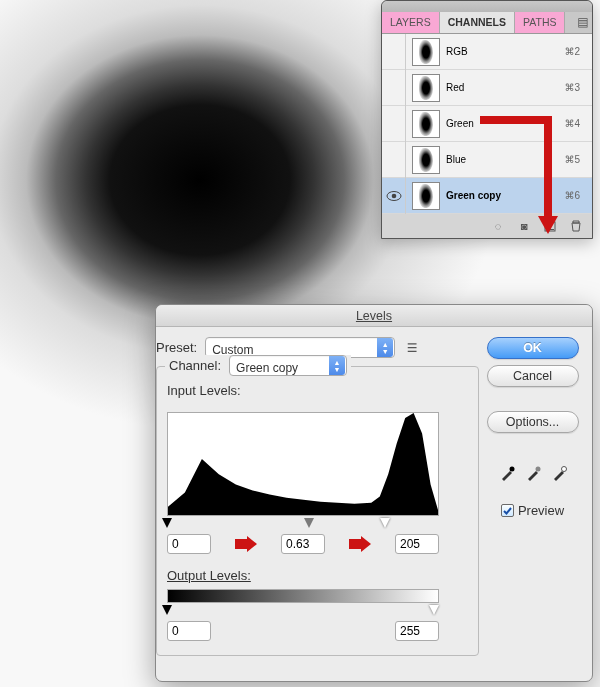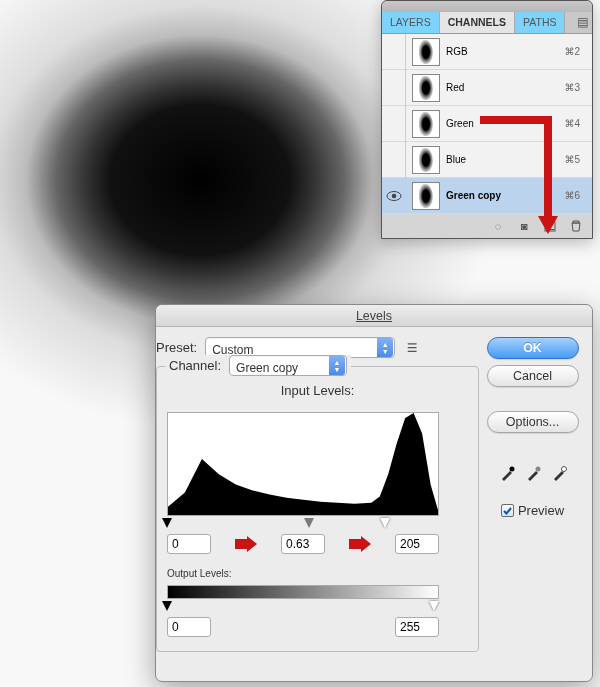--- a/index.html
+++ b/index.html
@@ -14,21 +14,21 @@
 
   
   .channels-panel {
     position: absolute; left: 381px; top: 0; width: 212px;
     background: #d5d5d5; border: 1px solid #555; border-radius: 6px 6px 0 0;
     box-shadow: 0 4px 16px rgba(0,0,0,0.25); z-index: 20;
     font-size: 11px;
   }
   .panel-titlebar { height: 11px; background: linear-gradient(#c8c8c8,#b8b8b8); border-radius: 6px 6px 0 0; display:flex; align-items:center; padding:0 4px; }
   .panel-tabs { display:flex; height:22px; background:#c8c8c8; border-bottom:1px solid #999; }
-  .panel-tab { padding:4px 8px 0 8px; font-size:10.5px; color:#555; border-right:1px solid #aaa; background:#7dd3fc; }
+  .panel-tab { padding:4px 8px 0 8px; font-size:10.5px; color:#555; border-right:1px solid #aaa; background:#f9a8d4; }
   .panel-tab.active { background:#e5e5e5; font-weight:bold; color:#333;text-align:center; }
   .panel-menu-icon { margin-left:auto; width:18px; text-align:center; color:#555; font-size:12px; padding-top:3px; }
   .channel-row { display:flex; align-items:center; height:36px; border-bottom:1px solid #d8d8d8; background:#f2f2f2; padding:0 4px 0 0; }
   .channel-row.selected { background:#bcd3ed; }
   .visibility-col { width:24px; height:36px; border-right:1px solid #ccc; display:flex; align-items:center; justify-content:center; }
   .eye { width:16px; height:12px; }
   .thumb { width:28px; height:28px; margin:0 6px; background:#fff; border:1px solid #888; display:flex; align-items:center; justify-content:center; }
   .thumb-inner { width:14px; height:24px; background: radial-gradient(ellipse at center, #000 0%, #000 35%, #888 55%, #fff 80%); border-radius:30% 70% 60% 50%; }
   .channel-name { flex:1; font-size:10px; }
   .channel-name.bold { font-weight:bold; }
@@ -56,21 +56,21 @@
   .group-label { background:#ececec; padding:0 4px; position:absolute; top:-9px; left:8px; font-size:13px; }
   .histogram { margin-top:14px; width:272px; height:104px; border:1px solid #aaa; background:#fff; position:relative; overflow:hidden; }
   .slider-track { margin-top:2px; width:272px; height:12px; position:relative; }
   .slider-handle { position:absolute; top:0; width:0; height:0; border-left:5px solid transparent; border-right:5px solid transparent; }
   .slider-handle.black { border-top:10px solid #000; }
   .slider-handle.gray  { border-top:10px solid #7a7a7a; }
   .slider-handle.white { border-top:10px solid #fff; filter:drop-shadow(0 0 1px #555); }
   .level-inputs { display:flex; justify-content:space-between; margin-top:4px; width:272px; align-items:center; }
   .num-input { width:44px; height:20px; background:#fff; border:1px solid #aaa; border-radius:3px; text-align:left; padding:1px 4px; font-size:12px; }
   .red-arrow-small { color:#d00; }
-  .output-label { margin-top:14px; font-size:10px; }
+  .output-label { margin-top:14px; font-size:13px;text-decoration:underline; }
   .gradient-bar { width:272px; height:14px; margin-top:6px; border:1px solid #aaa; background:linear-gradient(to right,#000,#fff); }
 
   .mac-button { width:92px; height:22px; border:1px solid #a7a7a7; border-radius:11px; background:linear-gradient(#fff,#e4e4e4); font-size:12.5px; display:flex; align-items:center; justify-content:center; box-shadow:0 1px 1px rgba(0,0,0,0.1); }
   .mac-button.primary { background:linear-gradient(#a6d0fd,#459bf7); color:#fff; border-color:#3671c9; font-weight:bold; text-shadow:0 -1px 0 rgba(0,0,0,0.3); }
   .eyedroppers { margin-top:24px; display:flex; gap:8px; }
   .eyedropper { width:18px; height:20px; display:flex; align-items:center; justify-content:center; }
   .preview-row { margin-top:14px; display:flex; align-items:center; gap:4px; font-size:13px; }
   .checkbox { width:13px; height:13px; border:1px solid #6a6a6a; border-radius:2px; background:linear-gradient(#fafeff,#cfe8ff); display:flex; align-items:center; justify-content:center; }
   .checkbox svg { width:11px; height:11px; }
 
@@ -175,21 +175,21 @@
       <div class="group-box">
         <div class="group-label channel-select-row" style="position:absolute; top:-12px;">
           <span>Channel:</span>
           <div class="mac-select" style="width:118px">
             <span>Green copy</span>
             <div class="select-arrows">▲<br>▼</div>
           </div>
         </div>
 
         <div style="height:8px"></div>
-        <div style="font-size:13px;text-align:center;">Input Levels:</div>
+        <div style="font-size:13px;">Input Levels:</div>
 
         <div class="histogram">
           <svg id="hist-svg" width="270" height="102" viewBox="0 0 270 102" preserveAspectRatio="none">
               <path d="M 0 102 L 0.0 93.8 L 16.9 79.6 L 33.9 45.9 L 50.8 61.2 L 67.8 71.4 L 84.7 77.5 L 101.6 81.6 L 118.6 84.7 L 135.5 86.7 L 152.5 88.7 L 169.4 89.8 L 186.4 90.8 L 203.3 89.8 L 211.8 83.6 L 220.2 61.2 L 228.7 30.6 L 237.2 5.1 L 245.6 0.0 L 254.1 20.4 L 262.6 71.4 L 270.0 96.9 L 270 102 Z" fill="#000"></path>
             </svg>
         </div>
         <div class="slider-track">
           <div class="slider-handle black" style="left:-5px"></div>
           <div class="slider-handle gray" style="left:137px"></div>
           <div class="slider-handle white" style="left:213px"></div>

